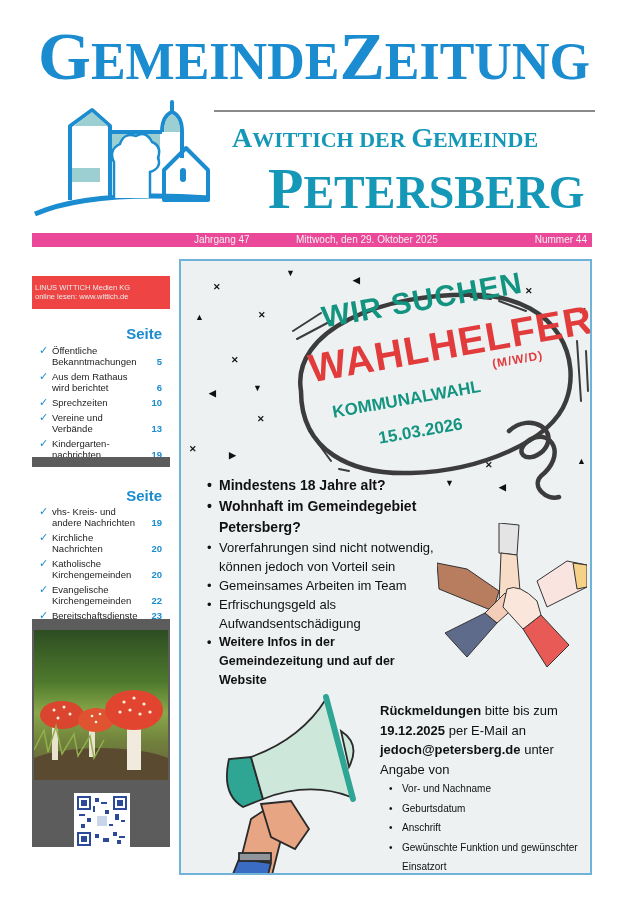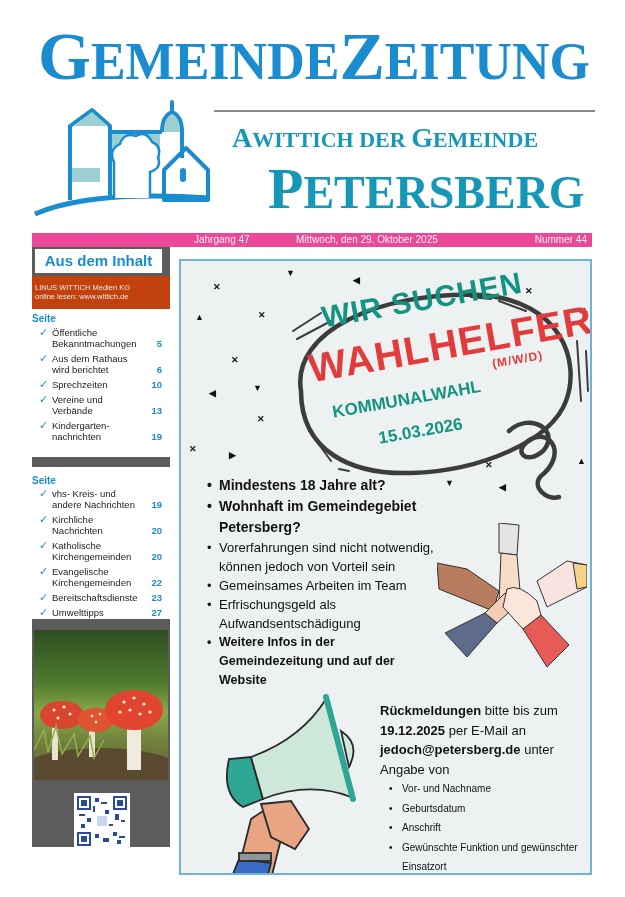--- a/index.html
+++ b/index.html
@@ -43,25 +43,25 @@
   
   .sidebar { position: absolute; left: 32px; top: 247px; width: 138px; height: 627px; }
   .toc-title-box {
     position: absolute; left: 0; top: 0; width: 138px; height: 29px; background: #5c5c5c;
   }
   .toc-title {
     position: absolute; left: 3px; top: 2px; width: 127px; height: 24px; background: #fff;
     color: #1a8ccf; font-weight: bold; font-size: 15px; line-height: 24px; text-align: center;
   }
   .publisher {
-    position: absolute; left: 0; top: 29px; width: 138px; height: 33px; background: #c2410c;
+    position: absolute; left: 0; top: 29px; width: 138px; height: 33px; background: #ef4444;
     color: #eaeaea; font-size: 7.5px; line-height: 9px; padding: 7px 3px 0 3px;
   }
   .toc-block { position: absolute; left: 0; width: 138px; background: #fff; }
-  .toc-seite { color: #1a8ccf; font-weight: bold; font-size: 10px; padding-right: 8px; }
+  .toc-seite { color: #1a8ccf; font-weight: bold; font-size: 15px; text-align: right; padding-right: 8px; margin-top: 12px; }
   .toc-item { position: relative; padding-left: 20px; padding-right: 26px; font-size: 9.5px; line-height: 11px; color: #222; margin-bottom: 4px; }
   .toc-item .check { position: absolute; left: 7px; top: 0; color: #1a8ccf; font-size: 11px; }
   .toc-item .page { position: absolute; right: 8px; bottom: 0; color: #1a8ccf; font-weight: bold; font-size: 9.5px; }
   .gray-sep { position: absolute; left: 0; width: 138px; background: #5c5c5c; }
 
   .photo {
     position: absolute; left: 2px; top: 383px; width: 134px; height: 150px; overflow: hidden;
     background: linear-gradient(180deg, #2d4d22 0%, #4f7a2d 35%, #8aa84a 55%, #70803c 75%, #6b5a3a 100%);
   }
   .qr-panel { position: absolute; left: 0; top: 533px; width: 138px; height: 67px; background: #5c5c5c; }
@@ -134,23 +134,20 @@
   <span class="cap">P</span><span>ETERSBERG</span>
 </div>
 
 <div class="issue-bar">
   <span style="left:162px">Jahrgang 47</span>
   <span style="left:264px">Mittwoch, den 29. Oktober 2025</span>
   <span style="right:5px">Nummer 44</span>
 </div>
 
 <div class="sidebar">
-  <div class="toc-title-box">
-    <div class="toc-title">Aus dem Inhalt</div>
-  </div>
   <div class="publisher">
     <div>LINUS WITTICH Medien KG</div>
     <div>online lesen: www.wittich.de</div>
   </div>
 
   <div class="toc-block" style="top:66px">
     <div class="toc-seite" style="margin-bottom:3px">Seite</div>
     <div class="toc-item"><span class="check">✓</span><span>Öffentliche Bekanntmachungen</span><span class="page">5</span></div>
     <div class="toc-item"><span class="check">✓</span><span>Aus dem Rathaus wird berichtet</span><span class="page">6</span></div>
     <div class="toc-item"><span class="check">✓</span><span>Sprechzeiten</span><span class="page">10</span></div>

